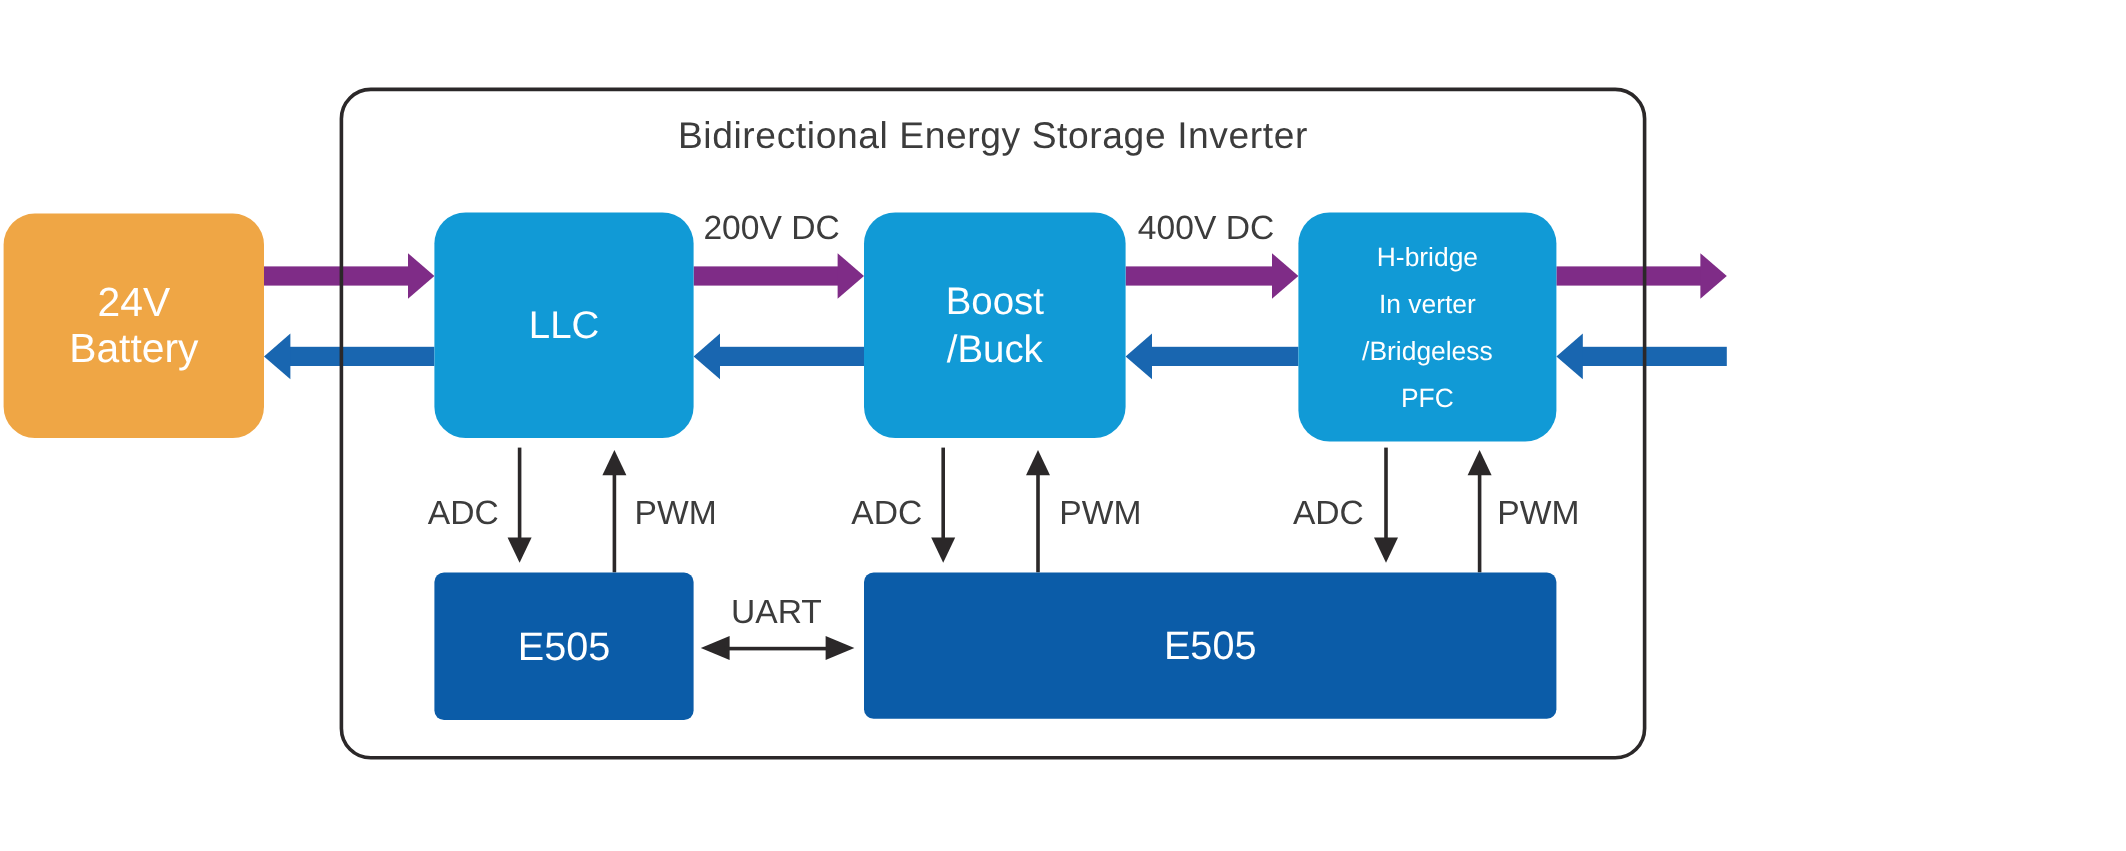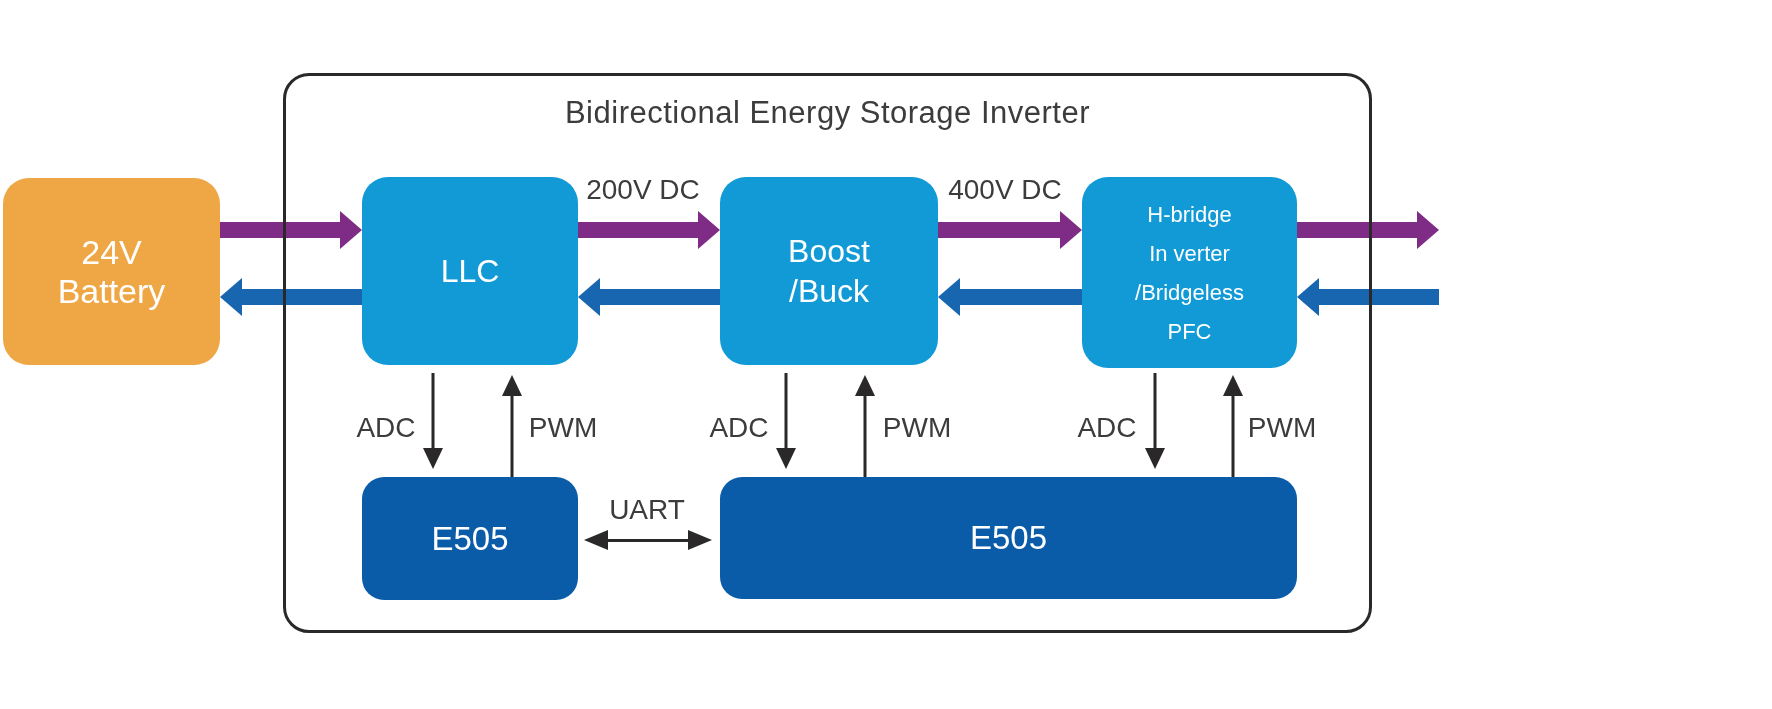--- a/index.html
+++ b/index.html
@@ -18,21 +18,21 @@
     font-size:31px;color:var(--label-text);z-index:7;letter-spacing:0.5px;
   }
   
   .node{
     position:absolute;border-radius:26px;color:#ffffff;display:flex;
     flex-direction:column;align-items:center;justify-content:center;
     text-align:center;z-index:4;
   }
   .node.orange{background:var(--box-orange);justify-content:center;}
   .node.lightblue{background:var(--box-lightblue);}
-  .node.darkblue{background:var(--box-darkblue);border-radius:22px;}
+  .node.darkblue{background:var(--box-darkblue);border-radius:8px;}
   .n-battery{left:3px;top:178px;width:217px;height:187px;font-size:34px;line-height:39px;}
   .n-llc{left:362px;top:177px;width:216px;height:188px;font-size:32px;}
   .n-boost{left:720px;top:177px;width:218px;height:188px;font-size:32px;line-height:40px;}
   .n-hbridge{left:1082px;top:177px;width:215px;height:191px;font-size:22px;line-height:39px;}
   .n-grid{left:1439px;top:178px;width:218px;height:186px;font-size:34px;}
   .n-e505a{left:362px;top:477px;width:216px;height:123px;font-size:33px;}
   .n-e505b{left:720px;top:477px;width:577px;height:122px;font-size:33px;}
   
   .harrow{position:absolute;height:38px;z-index:2;}
   .harrow.purple{color:var(--arrow-purple);}

